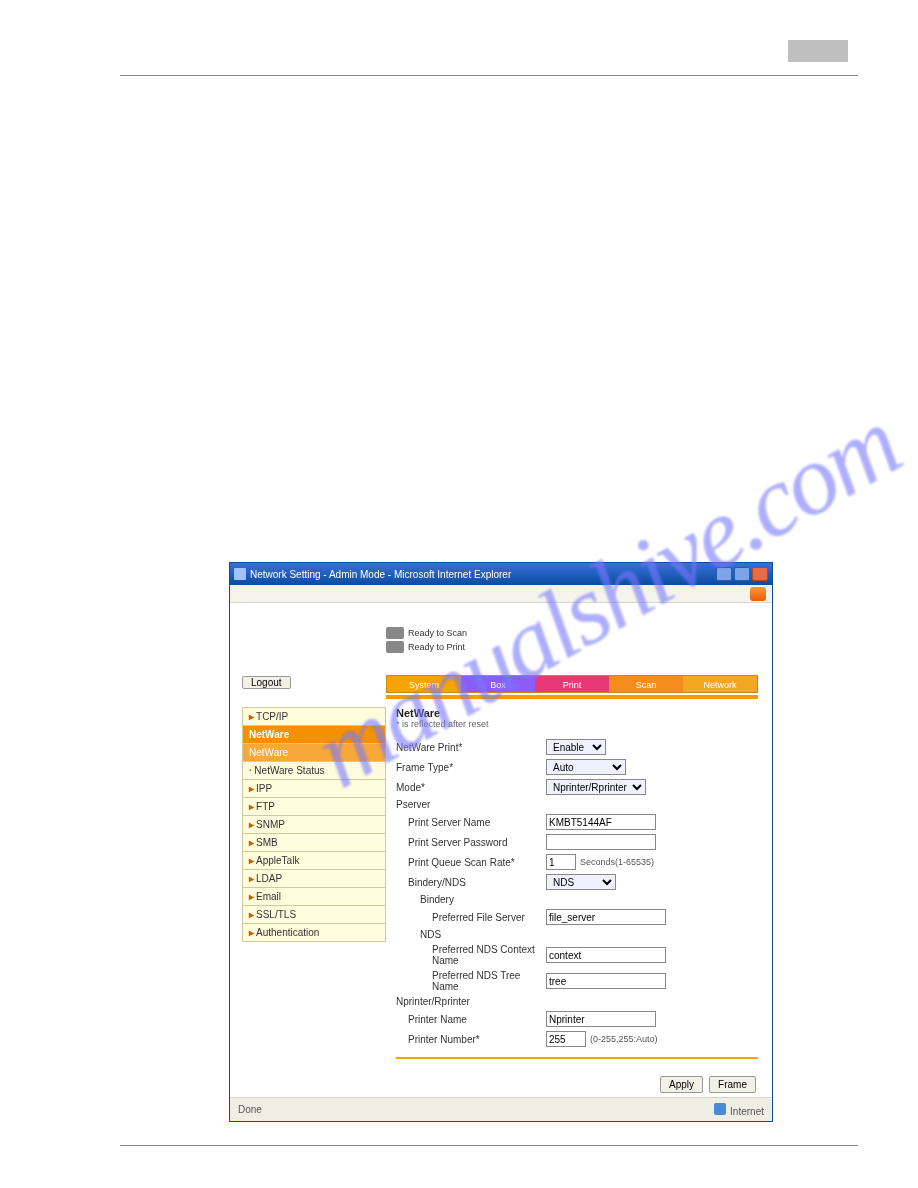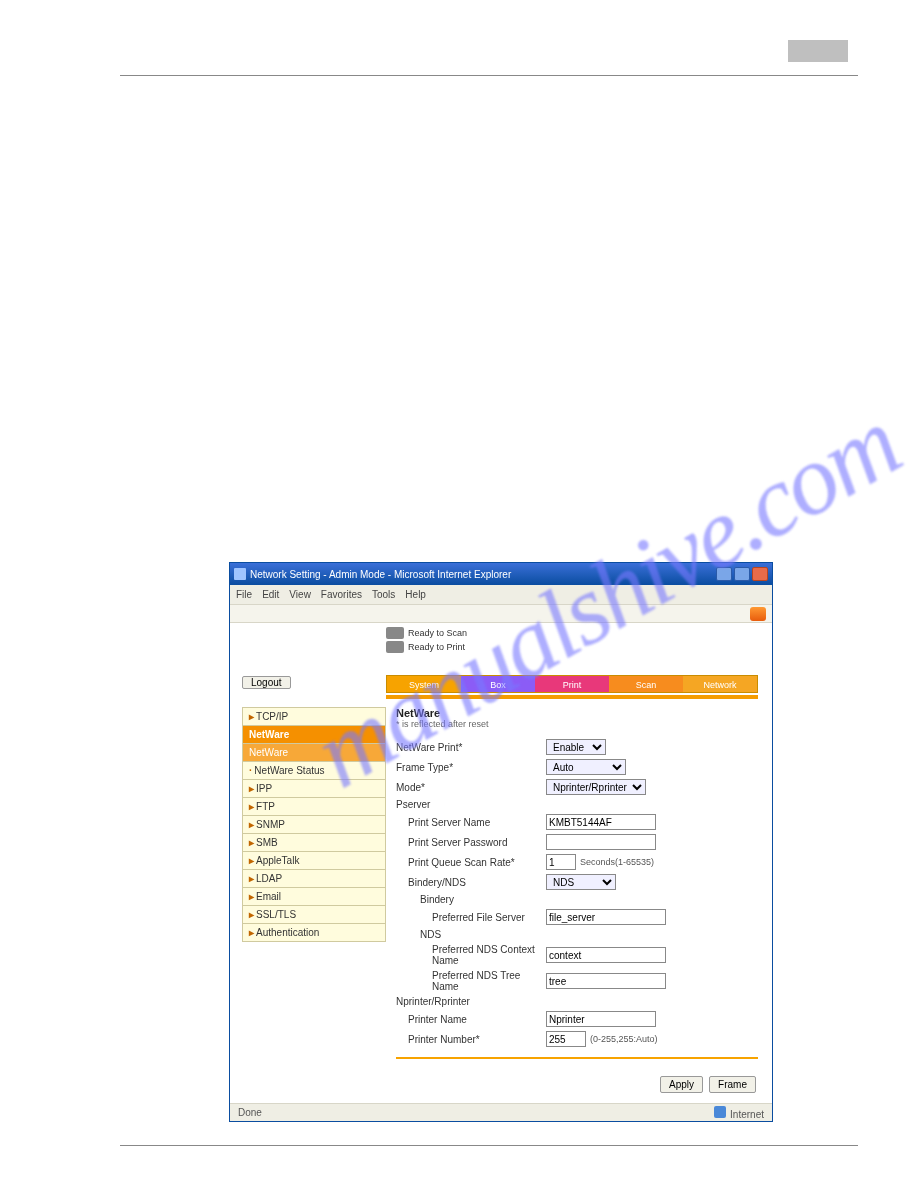--- a/index.html
+++ b/index.html
@@ -192,21 +192,21 @@
   padding: 2px 8px;
   font-size: 10px;
   border: 1px solid #999;
   background: #f2f1e8;
   border-radius: 2px;
 }
 
 .statusbar {
   position:absolute;
   bottom:0; left:0; right:0;
-  height: 18px;
+  height: 24px;
   background: #efeee4;
   border-top: 1px solid #d8d6c8;
   display:flex;
   justify-content: space-between;
   align-items:center;
   padding: 0 8px;
   font-size:10px;
   color:#555;
 }
 .net-ico { width:12px; height:12px; background:#4a88d8; display:inline-block; margin-right:4px; border-radius:2px;}
@@ -227,28 +227,20 @@
       <span class="titlebar-icon"></span>
       <span>Network Setting - Admin Mode - Microsoft Internet Explorer</span>
     </div>
     <div class="winbtns">
       <span class="winbtn"></span>
       <span class="winbtn"></span>
       <span class="winbtn close"></span>
     </div>
   </div>
 
-  <div class="menubar">
-    <span>File</span>
-    <span>Edit</span>
-    <span>View</span>
-    <span>Favorites</span>
-    <span>Tools</span>
-    <span>Help</span>
-  </div>
   <div class="logo-row">
     <span></span>
   </div>
 
   <div class="status-icons">
     <div class="status-row">
         <span class="printer-ico"></span>
         <span>Ready to Scan</span>
       </div>
     <div class="status-row">

